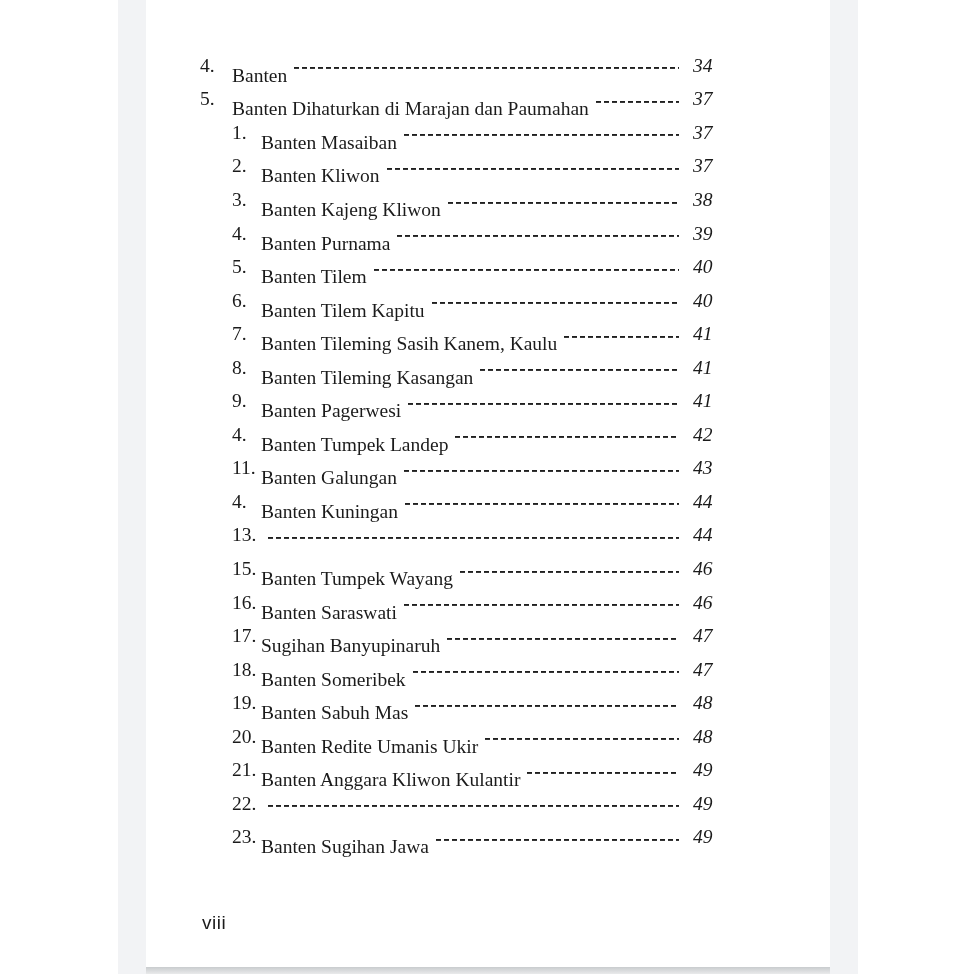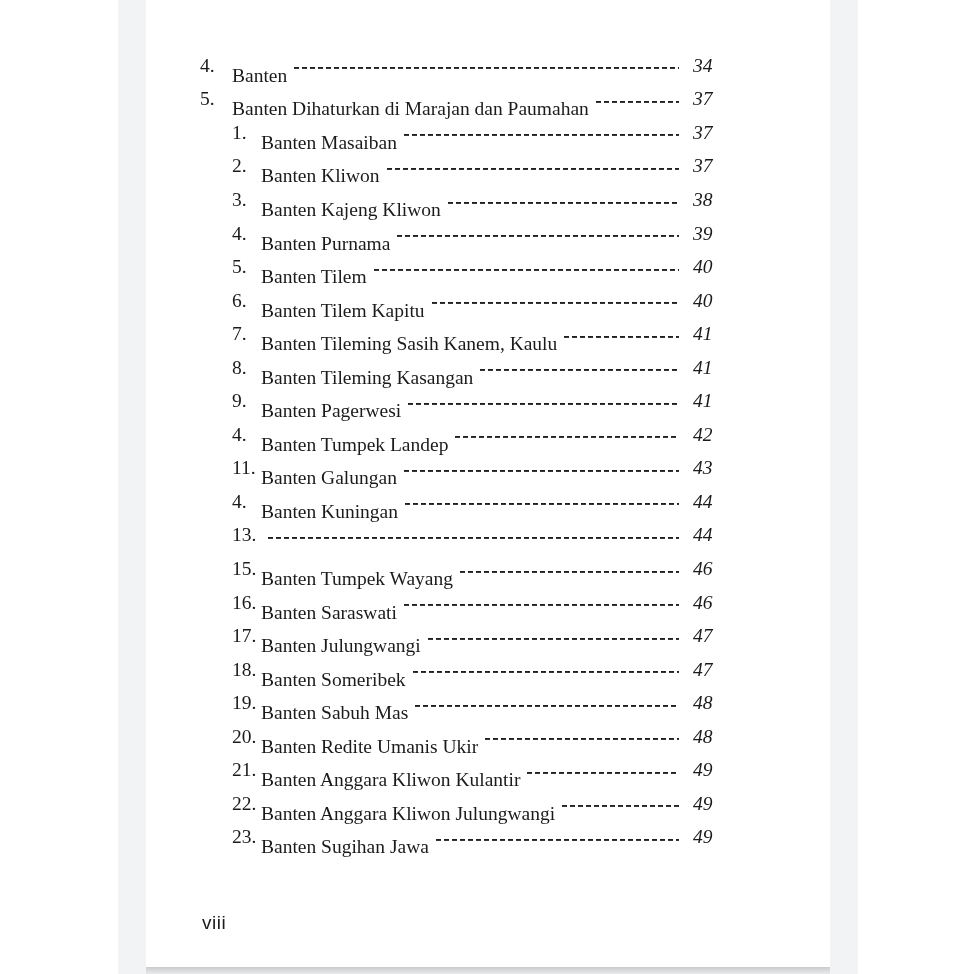--- a/index.html
+++ b/index.html
@@ -190,21 +190,21 @@
           <span class="pageno">46</span>
         </div>
         <div class="row sub">
           <span class="num">16.</span>
           <span class="label">Banten Saraswati</span>
           <span class="leader"></span>
           <span class="pageno">46</span>
         </div>
         <div class="row sub">
           <span class="num">17.</span>
-          <span class="label">Banten Julungwangi</span>
+          <span class="label">Sugihan Banyupinaruh</span>
           <span class="leader"></span>
           <span class="pageno">47</span>
         </div>
         <div class="row sub">
           <span class="num">18.</span>
           <span class="label">Banten Someribek</span>
           <span class="leader"></span>
           <span class="pageno">47</span>
         </div>
         <div class="row sub">
@@ -220,21 +220,20 @@
           <span class="pageno">48</span>
         </div>
         <div class="row sub">
           <span class="num">21.</span>
           <span class="label">Banten Anggara Kliwon Kulantir</span>
           <span class="leader"></span>
           <span class="pageno">49</span>
         </div>
         <div class="row sub">
           <span class="num">22.</span>
-          <span class="label">Banten Anggara Kliwon Julungwangi</span>
           <span class="leader"></span>
           <span class="pageno">49</span>
         </div>
         <div class="row sub">
           <span class="num">23.</span>
           <span class="label">Banten Sugihan Jawa</span>
           <span class="leader"></span>
           <span class="pageno">49</span>
         </div>
       </div>

